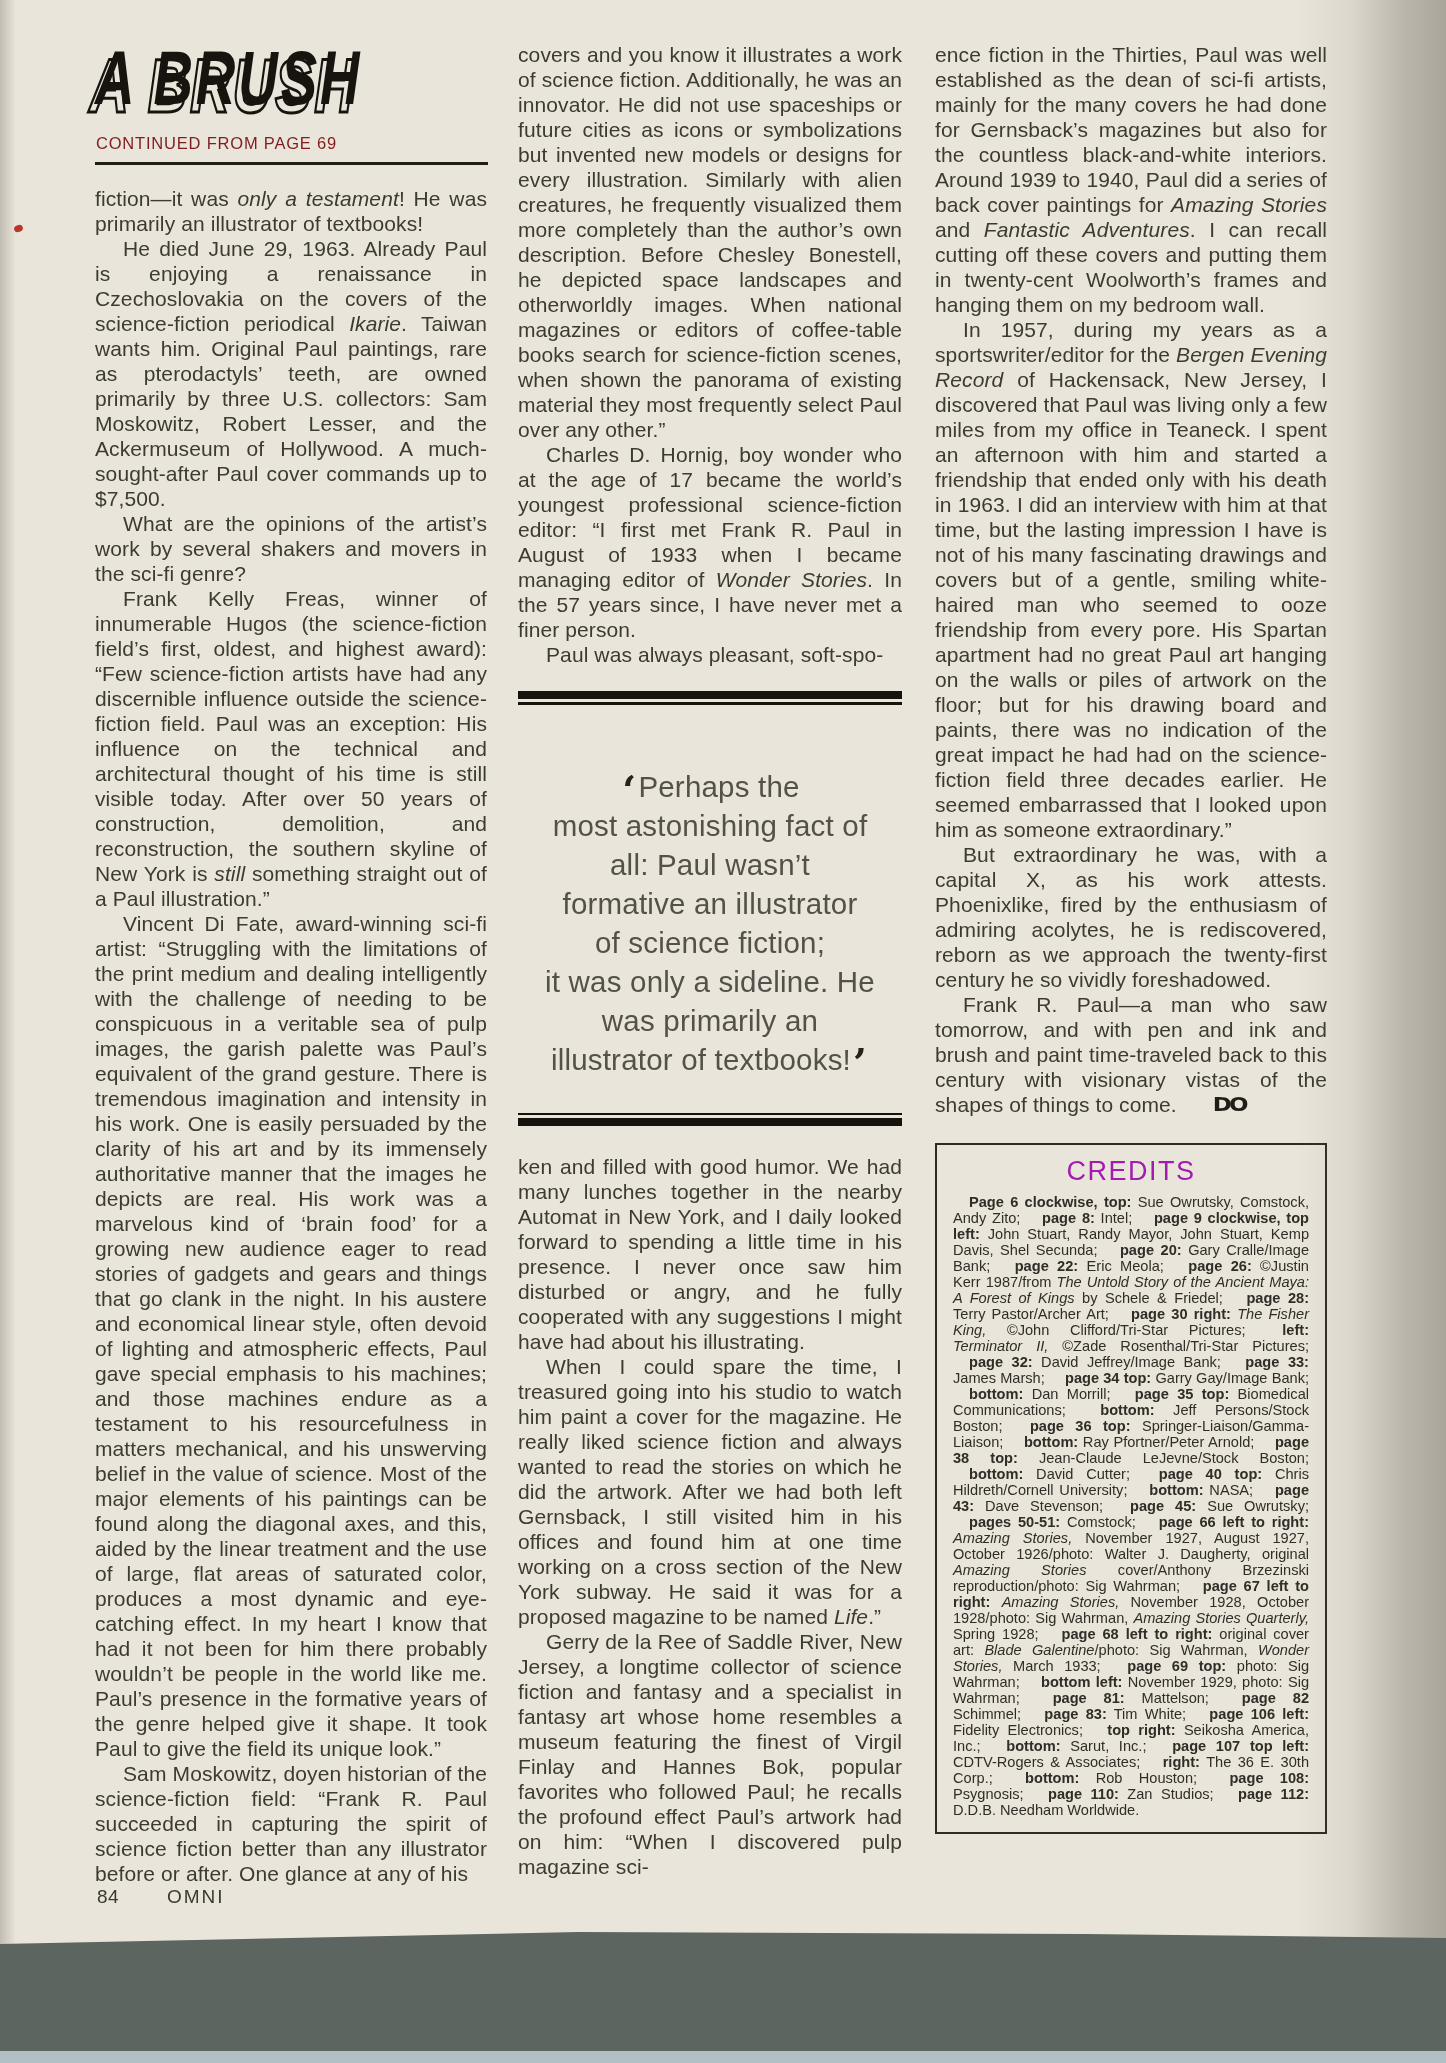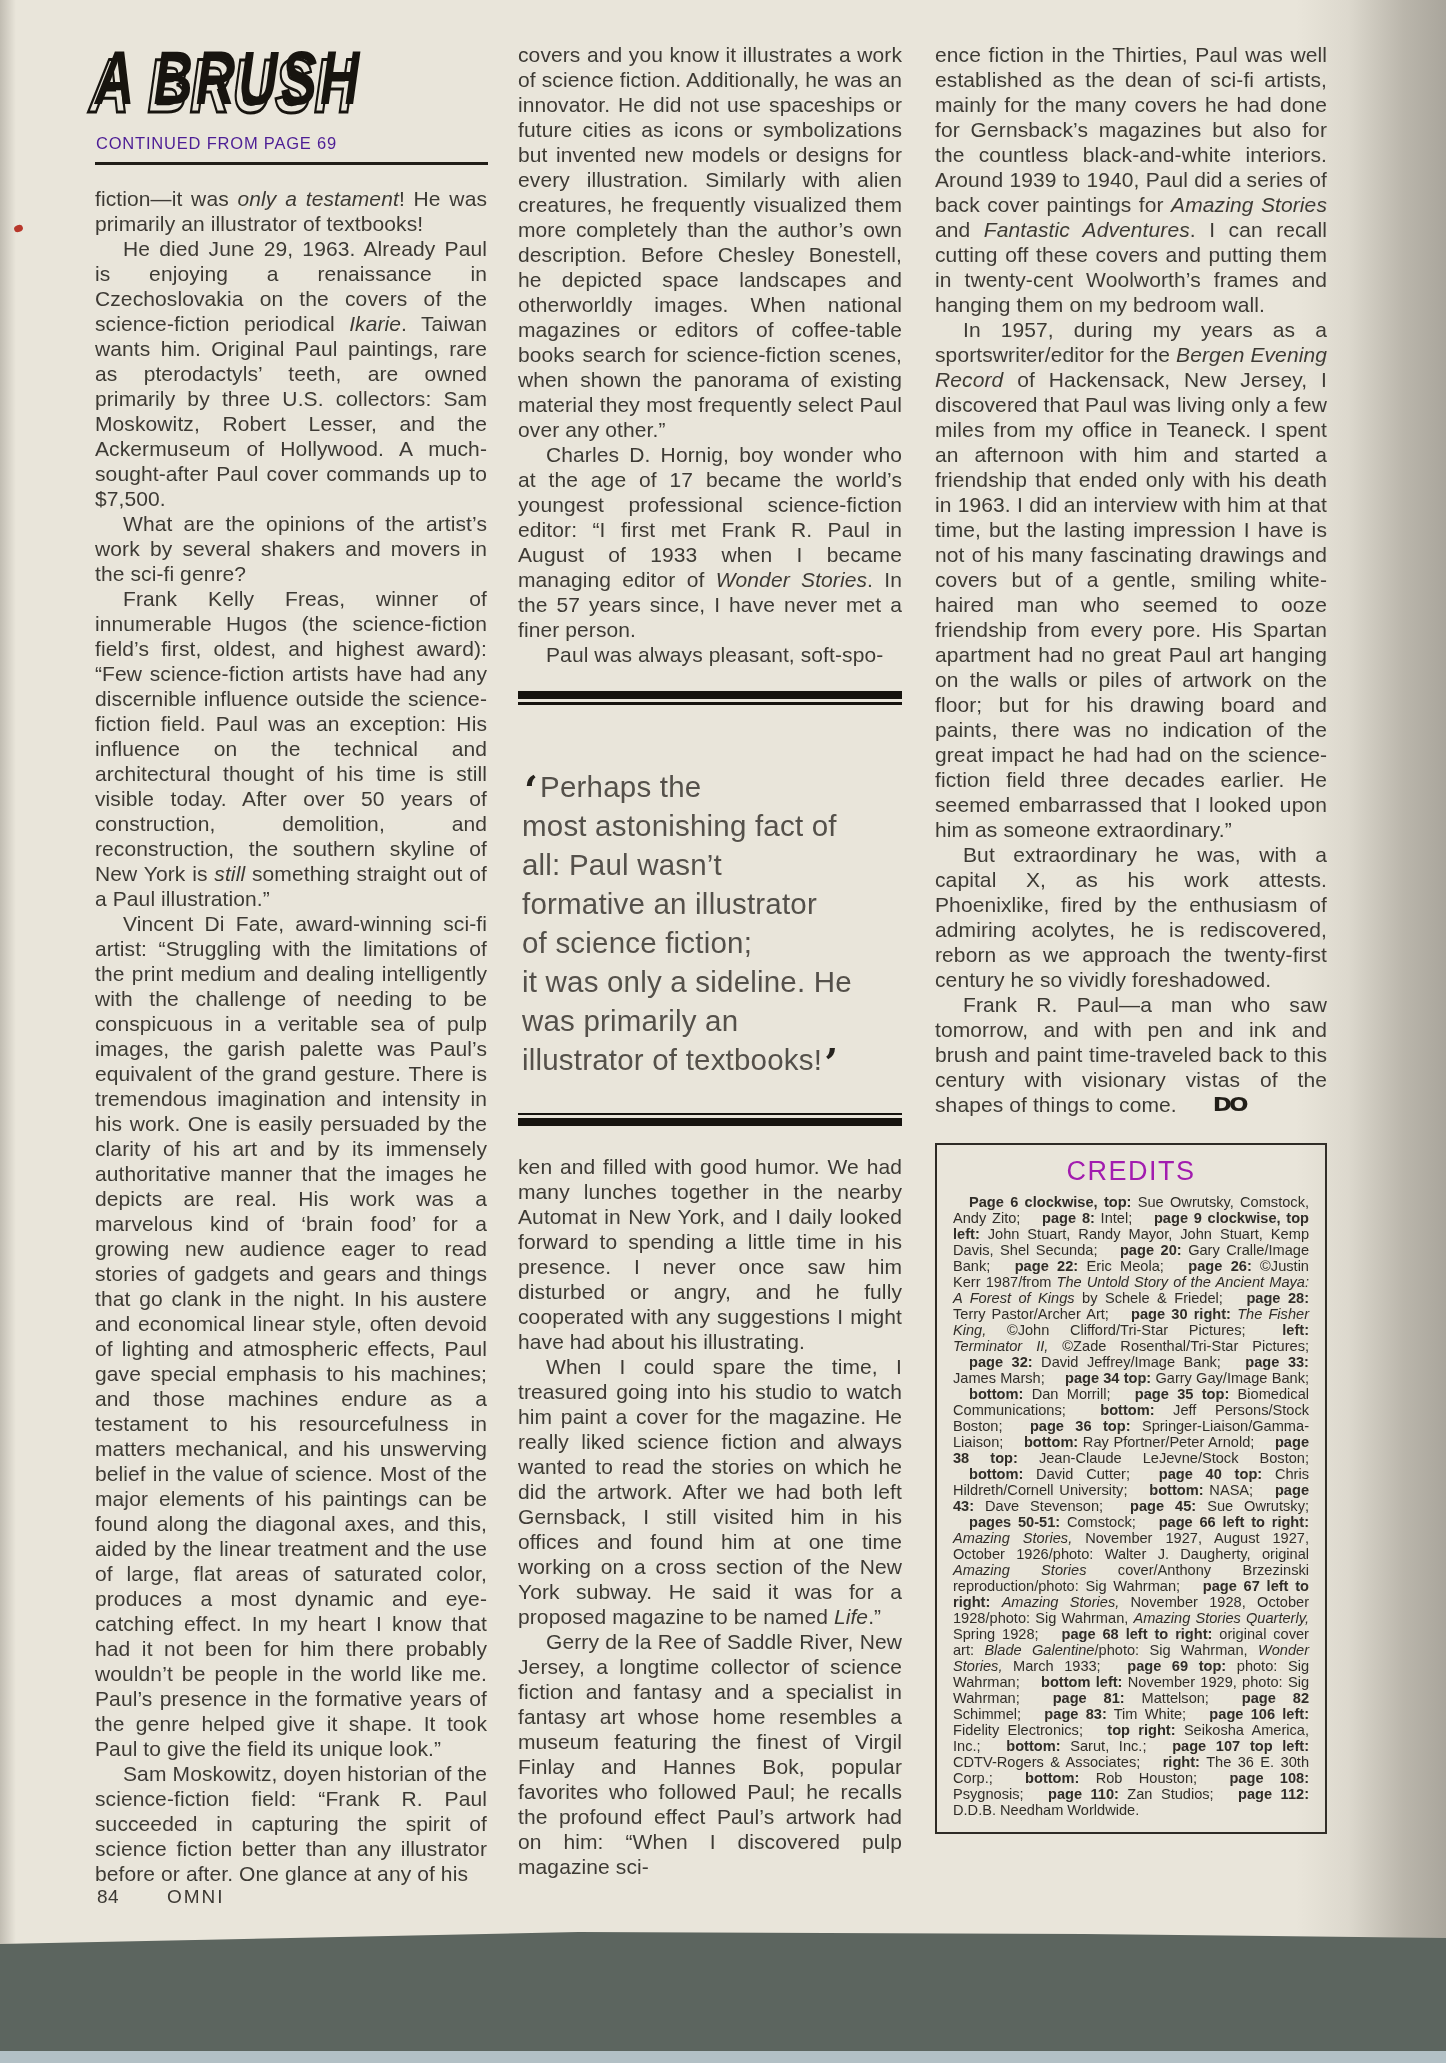--- a/index.html
+++ b/index.html
@@ -20,38 +20,38 @@
   .speck{position:absolute;left:14px;top:225px;width:9px;height:7px;background:#b8372b;border-radius:50%;
     transform:rotate(-20deg);z-index:4;}
   
   .title-wrap{position:absolute;left:95px;top:30px;height:100px;z-index:2;}
   .brush-title{position:relative;display:inline-block;font-weight:bold;font-style:italic;
     font-size:76px;letter-spacing:4px;line-height:96px;white-space:nowrap;
     transform:scaleX(0.72);transform-origin:0 0;}
   .brush-title .t-back{position:absolute;left:-8px;top:8px;color:transparent;
     -webkit-text-stroke:3px #17140f;}
   .brush-title .t-front{position:relative;color:#17140f;}
-  .continued{position:absolute;left:96px;top:134px;font-size:16.5px;letter-spacing:0.8px;color:#4c1d95;z-index:2;}
+  .continued{position:absolute;left:96px;top:134px;font-size:16.5px;letter-spacing:0.8px;color:#7f1d1d;z-index:2;}
   .title-rule{position:absolute;left:95px;top:162px;width:393px;height:3px;background:#211e18;z-index:2;}
   
   .col{position:absolute;width:392px;font-size:21px;line-height:25px;text-align:justify;
     color:#3d3a34;letter-spacing:0.1px;z-index:2;hyphens:auto;}
   #col1{left:95px;top:186px;}
   #col2{left:518px;top:42px;width:384px;}
   #col3{left:935px;top:42px;}
   p.para{margin:0;}
   p.ind{text-indent:28px;}
   
   .qrule-top{margin-top:24px;}
   .qrule-bottom{margin-bottom:28px;}
   .bar-thick{height:8px;background:#16130e;}
   .bar-thin{height:2.5px;background:#16130e;}
   .qrule-top .bar-thin{margin-top:3px;}
   .qrule-bottom .bar-thick{margin-top:3px;}
-  .pull-quote{padding:62px 4px 34px;font-size:29.5px;line-height:39px;
+  .pull-quote{padding:62px 4px 34px;text-align:center;font-size:29.5px;line-height:39px;
     color:#54504a;letter-spacing:0.2px;}
   .qmark{font-family:"DejaVu Serif",serif;font-weight:bold;font-size:1.35em;line-height:0;
     vertical-align:-7px;color:#26231e;padding:0 2px;}
   
   .endmark{display:inline-block;font-family:"DejaVu Sans",sans-serif;font-weight:800;font-size:23px;
     letter-spacing:-3px;transform:scaleY(0.85);color:#211e18;padding-left:8px;}
   
   .credits-box{margin-top:26px;border:2.5px solid #2e2b26;padding:12px 16px 14px;background:transparent;}
   .credits-title{text-align:center;font-size:27px;letter-spacing:1.5px;color:#a21caf;margin:2px 0 10px;font-weight:400;}
   .credits-body{font-size:14.6px;line-height:16px;text-align:justify;color:#302d28;letter-spacing:0;hyphens:auto;}

